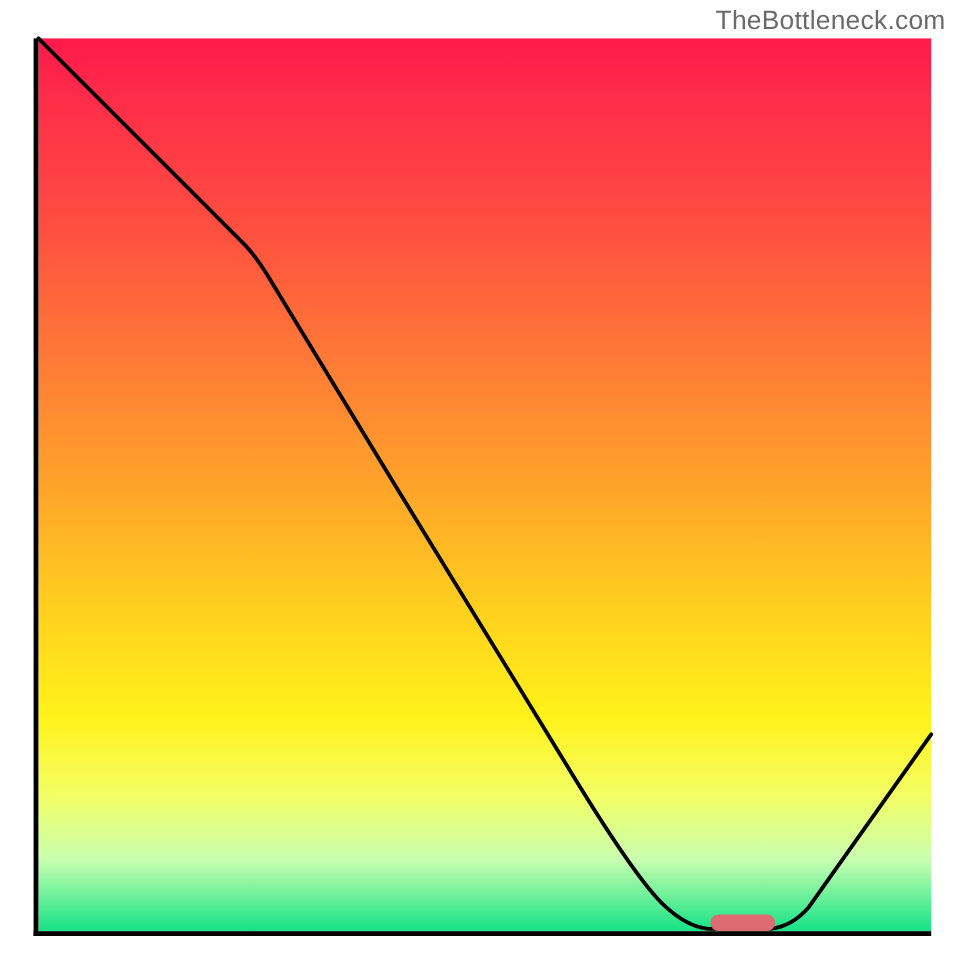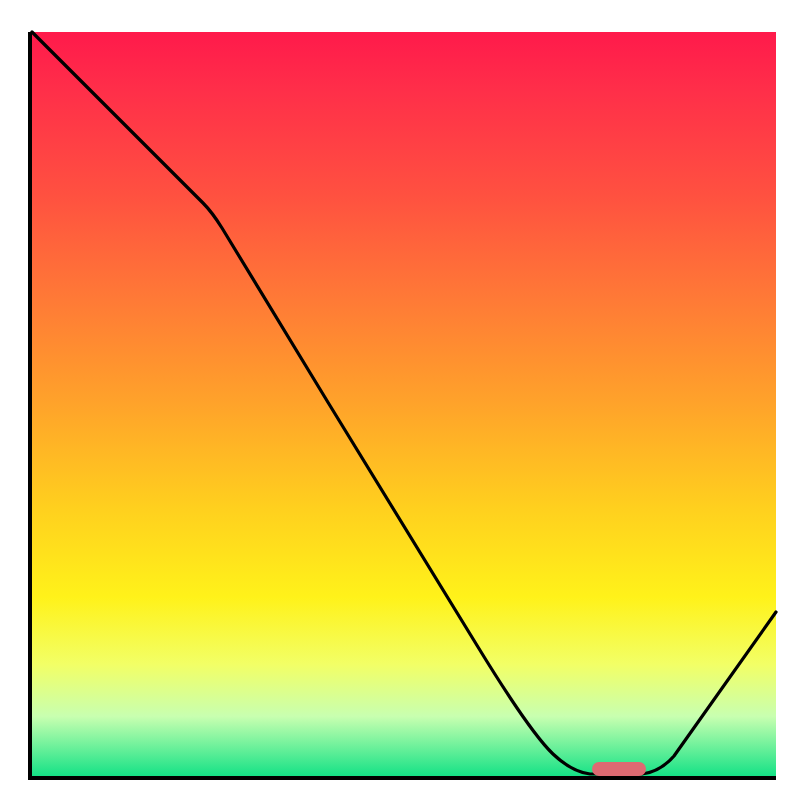--- a/index.html
+++ b/index.html
@@ -68,20 +68,21 @@
     height: 14px;
     background: #de6a72;
     border-radius: 8px;
   }
 </style>
 </head>
 <body>
 
 <div class="stage">
 
+  <div class="watermark">TheBottleneck.com</div>
 
   <div class="gradient-fill"></div>
 
   <svg class="curve" viewBox="0 0 744 744" preserveAspectRatio="none">
     <path d="M 0 0
              L 74 74
              L 149 149
              L 171 171
              Q 180 180 190 196
              L 297 372

